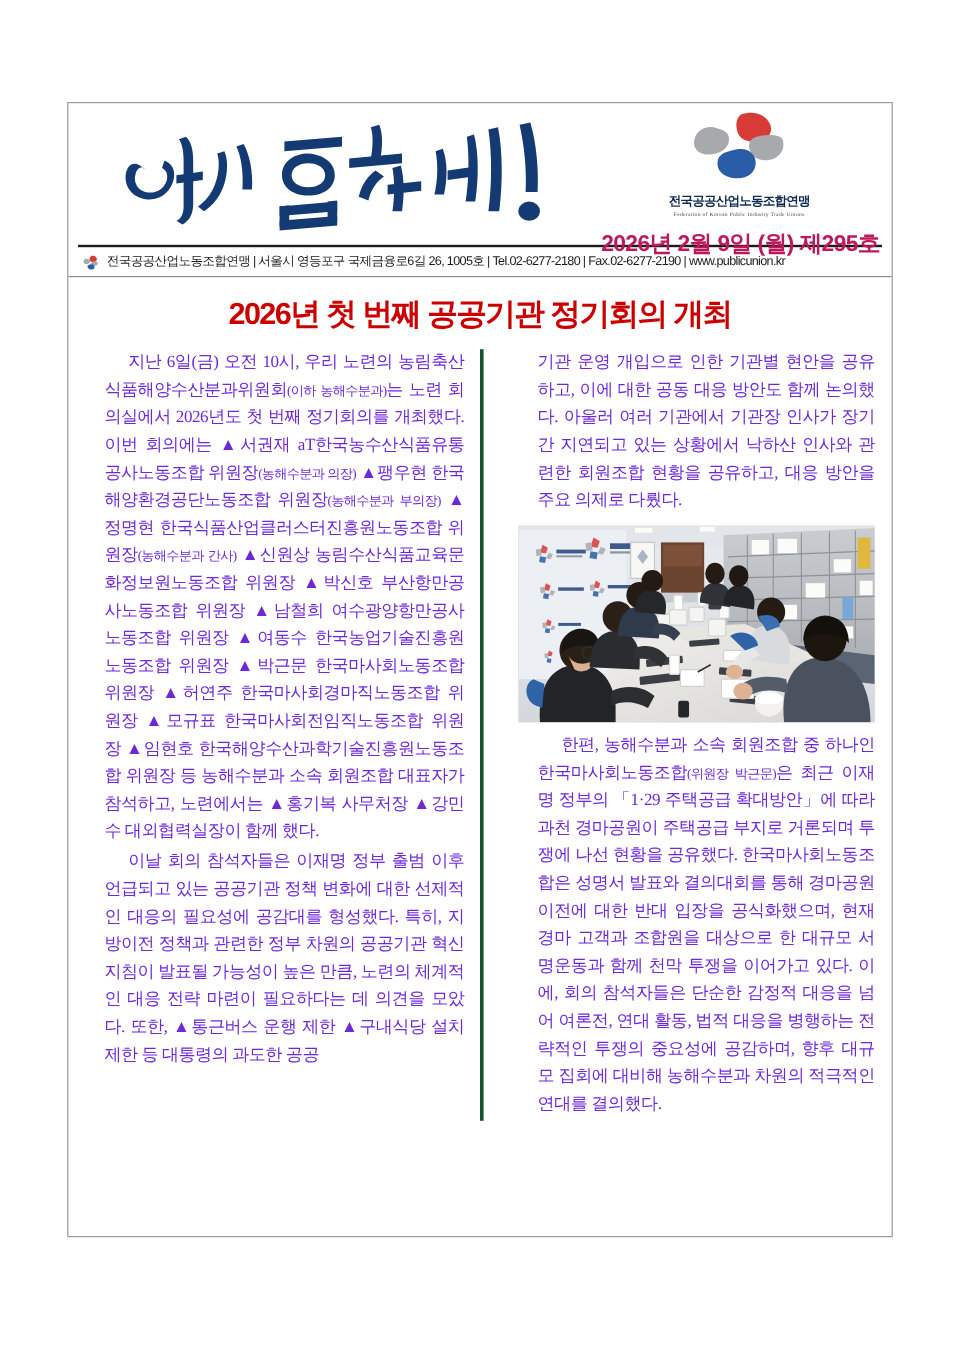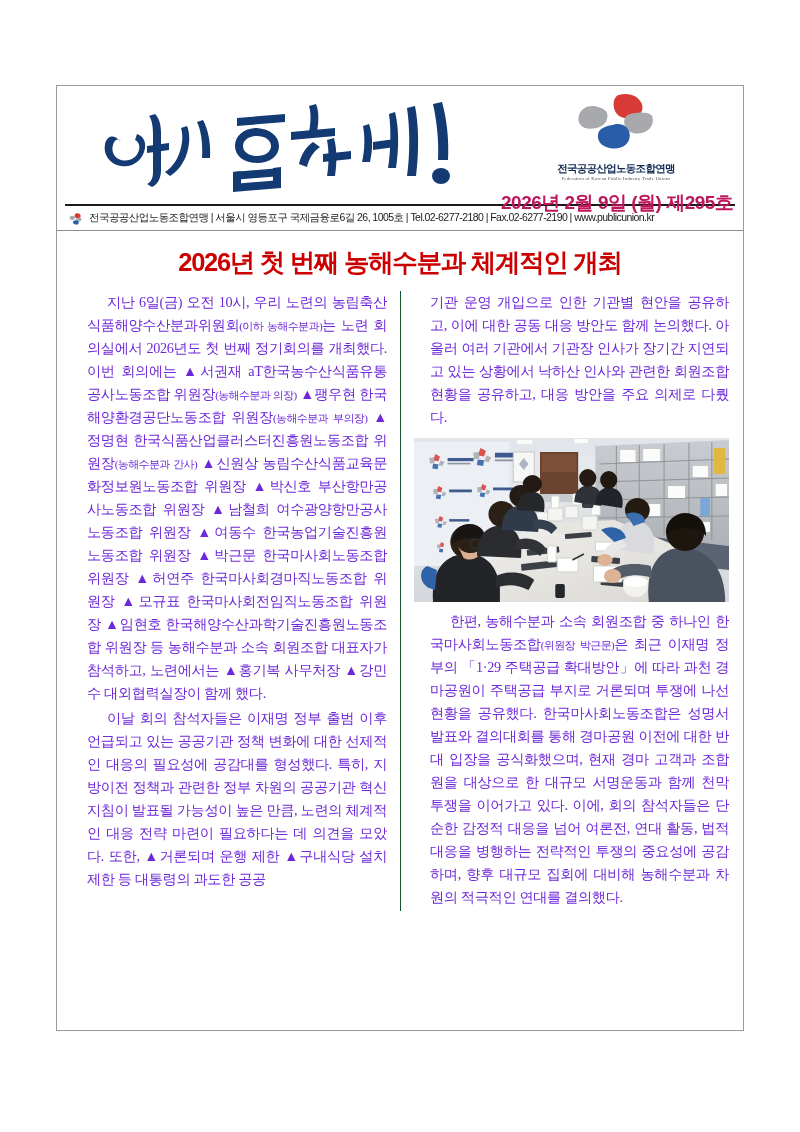--- a/index.html
+++ b/index.html
@@ -152,21 +152,21 @@
   .columns {
     display: flex;
     padding: 8px 14px 10px 14px;
     gap: 0;
   }
   .col {
     width: 50%;
     box-sizing: border-box;
   }
   .col-left  { padding-right: 13px; }
-  .col-right { padding-left: 13px; border-left: 1px solid #14532d; }
+  .col-right { padding-left: 29px; border-left: 3px solid #14532d; }
 
   .para {
     font-family: "Liberation Serif", "DejaVu Serif", serif;
     font-size: 14.2px;
     line-height: 1.62;
     color: #6d28d9;
     text-align: justify;
     text-justify: inter-character;
     letter-spacing: -0.35px;
     margin: 0 0 2px 16px;
@@ -254,28 +254,28 @@
       <svg class="contact-dot" viewBox="0 0 20 20" xmlns="http://www.w3.org/2000/svg">
         <path d="M11 2 C15 1, 18 3, 18 6 C18 9, 15 10, 12 10 C9 9, 8 6, 9 4 Z" fill="#d83a36"></path>
         <path d="M6 6 C3 5, 1 7, 1 9 C1 12, 4 13, 7 12 C9 11, 10 9, 9 7 Z" fill="#a7a9ac"></path>
         <path d="M19 10 C20 13, 17 15, 14 15 C11 15, 10 13, 11 11 C13 9, 17 8, 19 10 Z" fill="#a7a9ac"></path>
         <path d="M9 13 C12 12, 15 14, 15 16 C15 19, 12 20, 9 19 C6 18, 5 15, 7 14 Z" fill="#2a5ca8"></path>
       </svg>
       <div class="contact-text">전국공공산업노동조합연맹 | 서울시 영등포구 국제금융로6길 26, 1005호 | Tel.02-6277-2180 | Fax.02-6277-2190 | www.publicunion.kr</div>
     </div>
 
     <div class="headline-zone">
-      <div class="headline">2026년 첫 번째 농해수분과 체계적인 개최</div>
+      <div class="headline">2026년 첫 번째 공공기관 정기회의 개최</div>
     </div>
 
     <div class="columns">
 
       <div class="col col-left">
         <p class="para"><span>지난 6일(금) 오전 10시, 우리 노련의 농림축산식품해양수산분과위원회</span><span class="small">(이하 농해수분과)</span><span>는 노련 회의실에서 2026년도 첫 번째 정기회의를 개최했다. 이번 회의에는 ▲서권재 aT한국농수산식품유통공사노동조합 위원장</span><span class="small">(농해수분과 의장)</span><span> ▲팽우현 한국해양환경공단노동조합 위원장</span><span class="small">(농해수분과 부의장)</span><span> ▲정명현 한국식품산업클러스터진흥원노동조합 위원장</span><span class="small">(농해수분과 간사)</span><span> ▲신원상 농림수산식품교육문화정보원노동조합 위원장 ▲박신호 부산항만공사노동조합 위원장 ▲남철희 여수광양항만공사노동조합 위원장 ▲여동수 한국농업기술진흥원노동조합 위원장 ▲박근문 한국마사회노동조합 위원장 ▲허연주 한국마사회경마직노동조합 위원장 ▲모규표 한국마사회전임직노동조합 위원장 ▲임현호 한국해양수산과학기술진흥원노동조합 위원장 등 농해수분과 소속 회원조합 대표자가 참석하고, 노련에서는 ▲홍기복 사무처장 ▲강민수 대외협력실장이 함께 했다.</span></p>
-        <p class="para">이날 회의 참석자들은 이재명 정부 출범 이후 언급되고 있는 공공기관 정책 변화에 대한 선제적인 대응의 필요성에 공감대를 형성했다. 특히, 지방이전 정책과 관련한 정부 차원의 공공기관 혁신 지침이 발표될 가능성이 높은 만큼, 노련의 체계적인 대응 전략 마련이 필요하다는 데 의견을 모았다. 또한, ▲거론되며 운행 제한 ▲구내식당 설치 제한 등 대통령의 과도한 공공</p>
+        <p class="para">이날 회의 참석자들은 이재명 정부 출범 이후 언급되고 있는 공공기관 정책 변화에 대한 선제적인 대응의 필요성에 공감대를 형성했다. 특히, 지방이전 정책과 관련한 정부 차원의 공공기관 혁신 지침이 발표될 가능성이 높은 만큼, 노련의 체계적인 대응 전략 마련이 필요하다는 데 의견을 모았다. 또한, ▲통근버스 운행 제한 ▲구내식당 설치 제한 등 대통령의 과도한 공공</p>
       </div>
 
       <div class="col col-right">
         <p class="para no-indent">기관 운영 개입으로 인한 기관별 현안을 공유하고, 이에 대한 공동 대응 방안도 함께 논의했다. 아울러 여러 기관에서 기관장 인사가 장기간 지연되고 있는 상황에서 낙하산 인사와 관련한 회원조합 현황을 공유하고, 대응 방안을 주요 의제로 다뤘다.</p>
 
         <div class="photo" role="img" aria-label="노련 회의실에서 진행된 농해수분과 정기회의 현장">
           <svg viewBox="0 0 330 164" xmlns="http://www.w3.org/2000/svg" preserveAspectRatio="none">
             <defs>
               <linearGradient id="gCeil" x1="0" y1="0" x2="0" y2="1">
                 <stop offset="0%" stop-color="#e9ecef"></stop>

